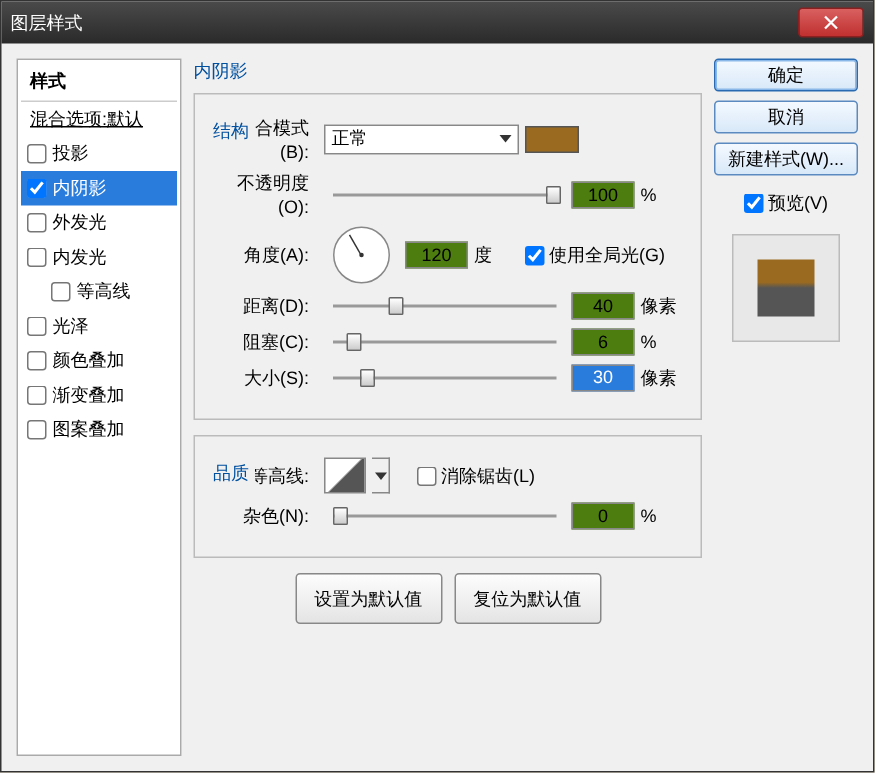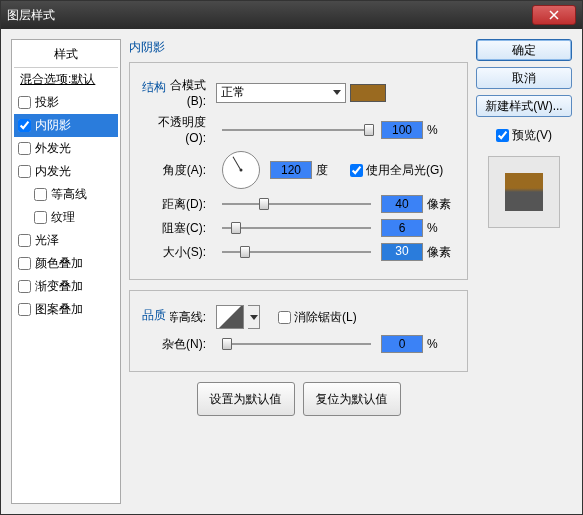--- a/index.html
+++ b/index.html
@@ -3,38 +3,38 @@
 <meta charset="utf-8">
 <style>
 * { box-sizing: border-box; margin: 0; padding: 0; font-family: "Microsoft YaHei", SimSun, sans-serif; font-size: 12px; }
 body { background: #5a4a2a; width: 583px; height: 515px; overflow: hidden; }
 .window { width: 583px; height: 515px; background: #f0f0f0; border: 1px solid #333; }
 .titlebar { height: 28px; background: linear-gradient(#4a4a4a, #2a2a2a); display: flex; align-items: center; padding: 0 6px; color: #fff; }
 .titlebar-title { flex: 1; font-size: 12px; }
 .close-btn { width: 44px; height: 20px; background: linear-gradient(#d96060, #c03030); border: 1px solid #8a2020; border-radius: 3px; display: flex; align-items: center; justify-content: center; color: #fff; cursor: pointer; }
 .content { display: flex; padding: 10px; gap: 8px; height: calc(100% - 28px); }
 .left-panel { width: 110px; border: 1px solid #aaa; background: #fff; padding: 2px; }
-.left-header { font-weight: normal; padding: 4px 6px; border-bottom: 1px solid #ccc; text-align: center; }
+.left-header { font-weight: bold; padding: 4px 6px; border-bottom: 1px solid #ccc; }
 .left-sub { padding: 3px 6px; text-decoration: underline; }
 .left-item { padding: 3px 4px; display: flex; align-items: center; gap: 4px; }
 .left-item input { margin: 0; }
 .left-item.selected { background: #2a7cdc; color: #fff; }
 .left-item.indent { padding-left: 20px; }
 .mid-panel { flex: 1; }
 .fieldset { border: 1px solid #bbb; padding: 8px 10px 12px; margin-bottom: 10px; position: relative; }
 .fieldset-title { position: absolute; top: -8px; left: 8px; background: #f0f0f0; padding: 0 4px; color: #0050a0; margin-top: 24px; }
 .panel-title { color: #0050a0; padding-bottom: 6px; }
 .row { display: flex; align-items: center; margin: 6px 0; gap: 4px; }
 .row-label { width: 72px; text-align: right; padding-right: 6px; }
 .combo { flex: 1; max-width: 130px; height: 20px; border: 1px solid #888; background: #fff; display: flex; align-items: center; padding: 0 4px; justify-content: space-between; }
 .combo-arrow { width: 0; height: 0; border-left: 4px solid transparent; border-right: 4px solid transparent; border-top: 5px solid #333; }
 .swatch { width: 36px; height: 18px; background: #9a6a20; border: 1px solid #555; }
 .slider-track { flex: 1; height: 2px; background: #999; position: relative; margin: 0 6px; }
 .slider-thumb { position: absolute; top: -5px; width: 10px; height: 12px; background: linear-gradient(#fff,#ccc); border: 1px solid #666; border-radius: 1px; }
-.num-input { width: 42px; height: 18px; border: 1px solid #888; background: #3b82f6; text-align: center; font-size: 12px; }
+.num-input { width: 42px; height: 18px; border: 1px solid #888; background: #4d7c0f; text-align: center; font-size: 12px; }
 .num-input.selected { background: #2a7cdc; color: #fff; }
 .unit { width: 30px; }
 .angle-dial { width: 38px; height: 38px; border: 1px solid #888; border-radius: 50%; background: #fff; position: relative; margin: 0 6px; }
 .angle-line { position: absolute; width: 16px; height: 1px; background: #333; top: 50%; left: 50%; transform-origin: left center; transform: rotate(-120deg); }
 .angle-dot { position:absolute; width:3px; height:3px; background:#333; border-radius:50%; top:50%; left:50%; transform:translate(-50%,-50%);}
 .ck { display: flex; align-items: center; gap: 3px; }
 .contour { width: 28px; height: 24px; border: 1px solid #888; background: linear-gradient(135deg,#fff 0%, #fff 48%, #555 52%, #555 100%); display:inline-block; }
 .contour-arrow { width:12px; height:24px; border:1px solid #888; border-left:none; display:inline-flex; align-items:center; justify-content:center; }
 .btn { height: 34px; padding: 0 12px; border: 1px solid #888; background: linear-gradient(#fdfdfd,#e4e4e4); border-radius: 3px; cursor: pointer; }
 .btn-row { display: flex; gap: 8px; justify-content: center; margin-top: 6px; }
@@ -75,24 +75,20 @@
             <span>外发光</span>
           </div>
           <div class="left-item">
             <input type="checkbox" style="">
             <span>内发光</span>
           </div>
           <div class="left-item indent">
             <input type="checkbox" style="">
             <span>等高线</span>
           </div>
-          <div class="left-item indent">
-            <input type="checkbox" style="">
-            <span>纹理</span>
-          </div>
           <div class="left-item">
             <input type="checkbox" style="">
             <span>光泽</span>
           </div>
           <div class="left-item">
             <input type="checkbox" style="">
             <span>颜色叠加</span>
           </div>
           <div class="left-item">
             <input type="checkbox" style="">

